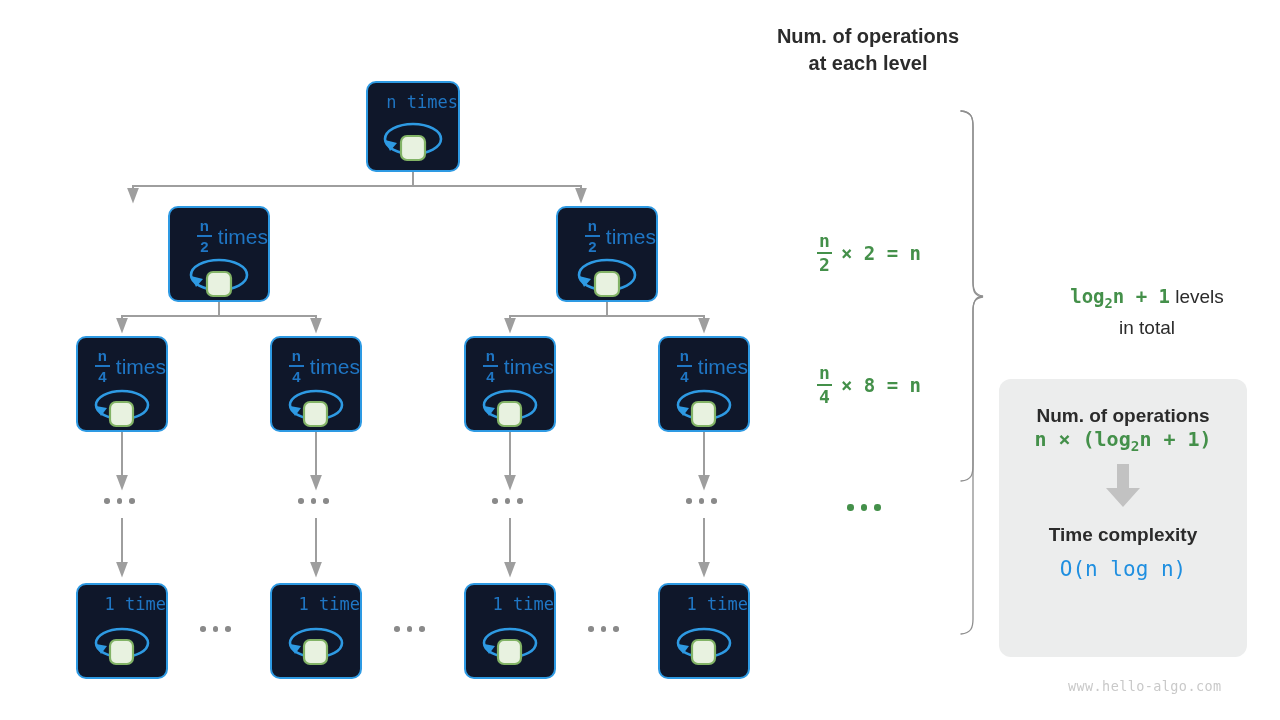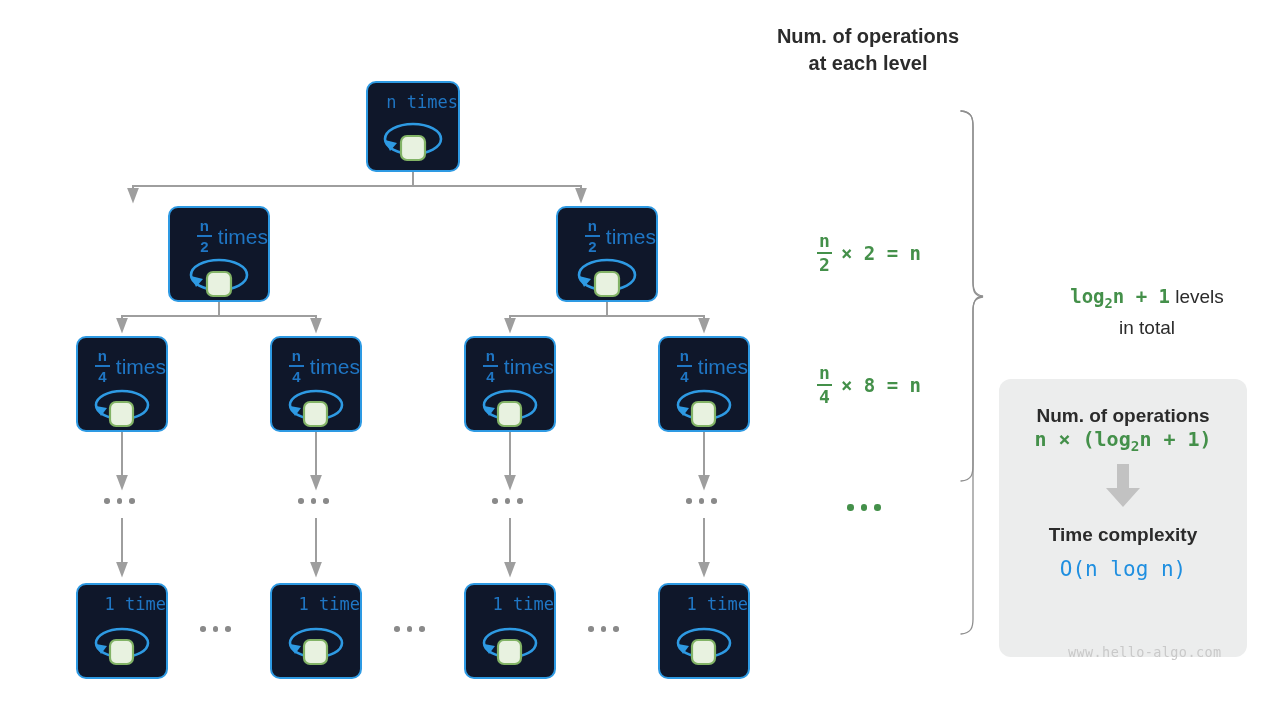--- a/index.html
+++ b/index.html
@@ -483,15 +483,15 @@
     <div class="card-green" style="margin-top:0;"><span>n × (log</span><sub>2</sub><span>n + 1)</span></div>
     <div class="arrow-down">
       <svg width="38" height="44" viewBox="0 0 38 44">
         <path d="M13,0 L25,0 L25,24 L36,24 L19,43 L2,24 L13,24 z" fill="#c2c2c2"></path>
       </svg>
     </div>
     <div class="card-h">Time complexity</div>
     <div class="card-blue" style="margin-top:11px;">O(n log n)</div>
   </div>
 
-  <div class="watermark" style="left:1068px; top:644px;">www.hello-algo.com</div>
+  <div class="watermark" style="left:1068px; top:678px;">www.hello-algo.com</div>
 
 </div>
 
 </body></html>

